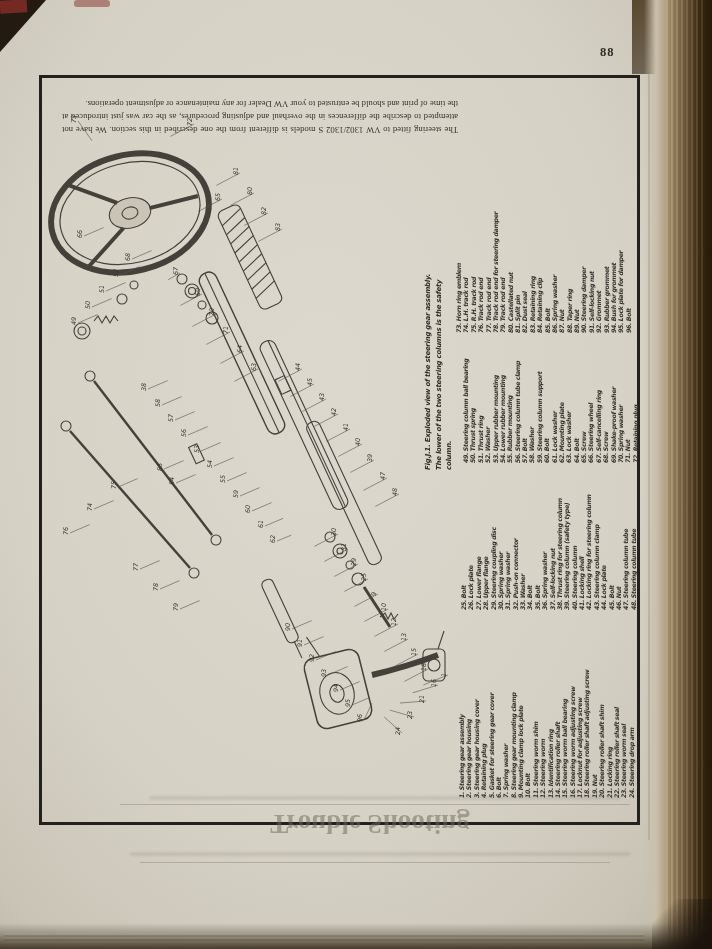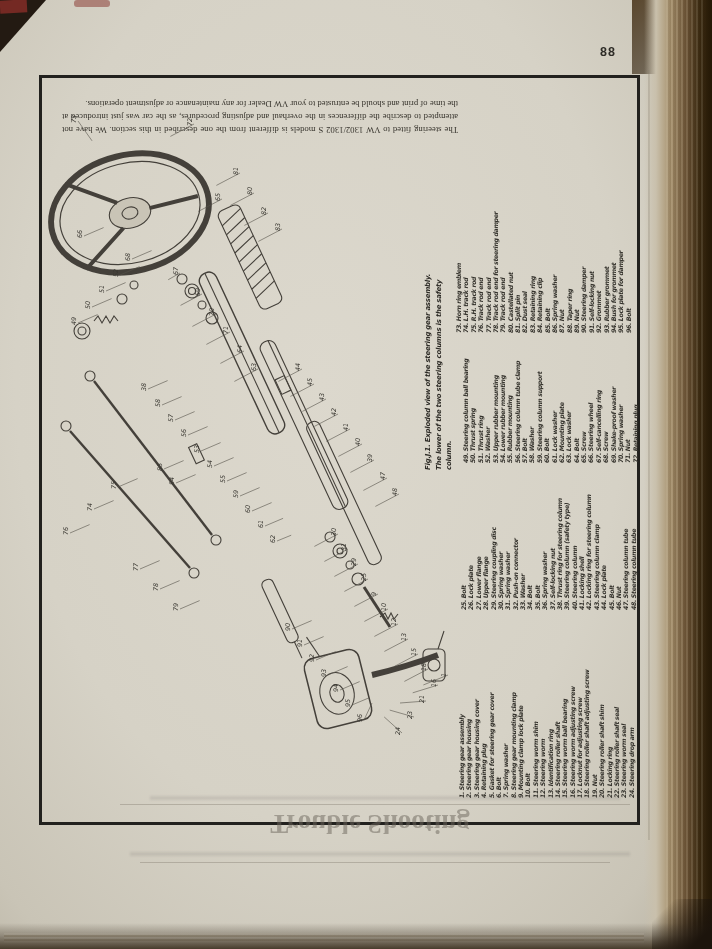--- a/index.html
+++ b/index.html
@@ -29,21 +29,21 @@
   
   .figure-box{position:absolute;left:39px;top:75px;width:601px;height:750px;
         border:3px solid #22211e;box-sizing:border-box;}
   
   .intro{position:absolute;left:62px;top:82px;width:396px;height:54px;
         transform:rotate(180deg);
         font-family:"Liberation Serif",serif;font-size:8.7px;line-height:12.9px;
         text-align:justify;color:#36332c;}
   
   .pagenum{position:absolute;left:600px;top:45px;width:40px;
-        font-family:Liberation Sans, sans-serif;font-weight:bold;font-size:12.5px;
+        font-family:Liberation Serif, serif;font-weight:bold;font-size:12.5px;
         letter-spacing:1px;color:#2e2c27;}
   
   .land-wrap{position:absolute;left:42px;top:78px;width:596px;height:745px;overflow:hidden;}
   .land{position:absolute;left:0;top:0;width:745px;height:596px;
         transform-origin:0 0;transform:rotate(-90deg) translateX(-745px);}
   .caption{position:absolute;left:353px;top:381px;width:206px;
         font-size:6.9px;line-height:10.6px;font-weight:bold;font-style:italic;
         color:#2c2a25;letter-spacing:-0.2px;}
   .pcol{position:absolute;font-size:6.25px;line-height:7.38px;font-weight:bold;font-style:italic;
         color:#34322c;letter-spacing:-0.35px;white-space:nowrap;}

